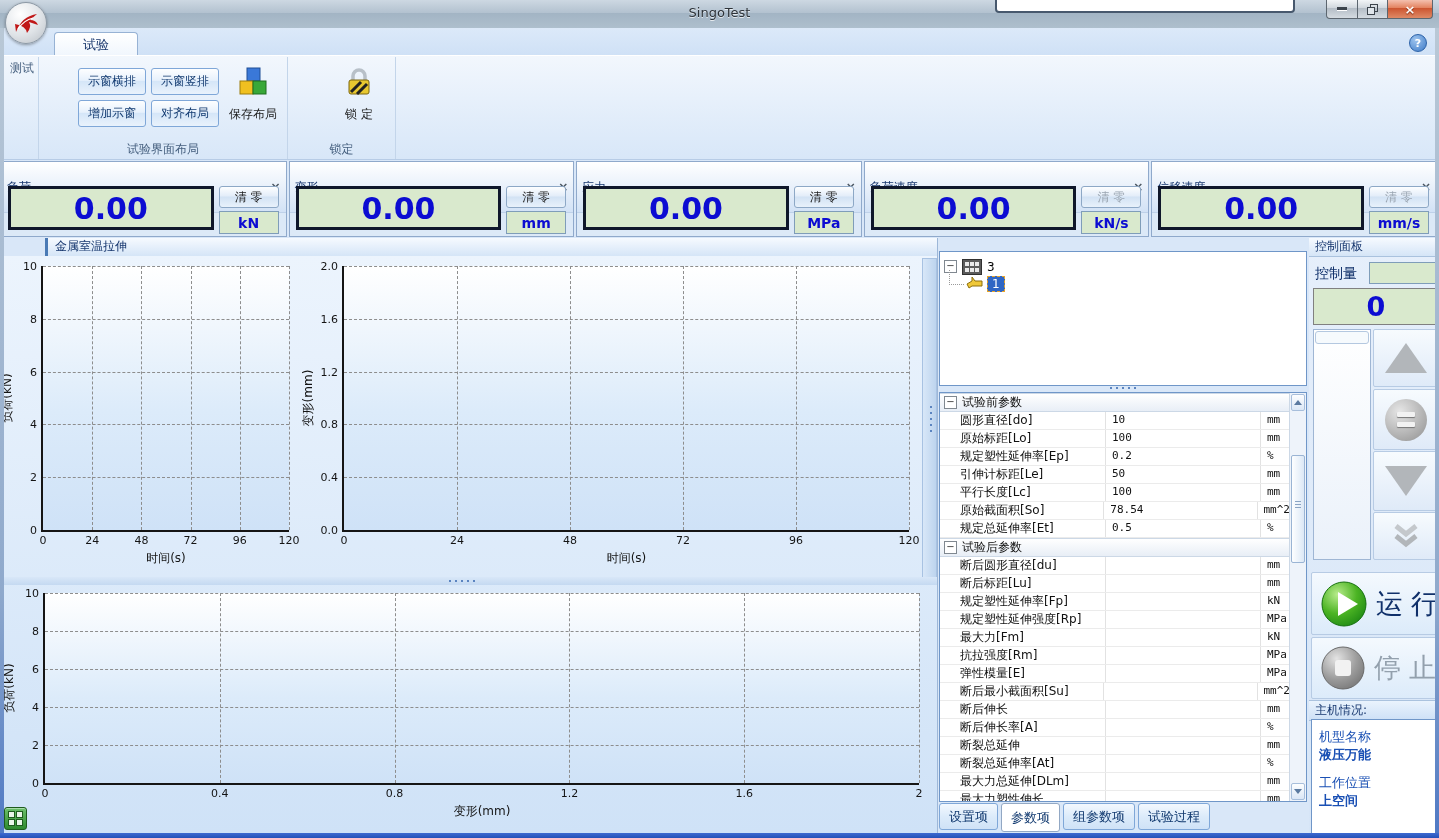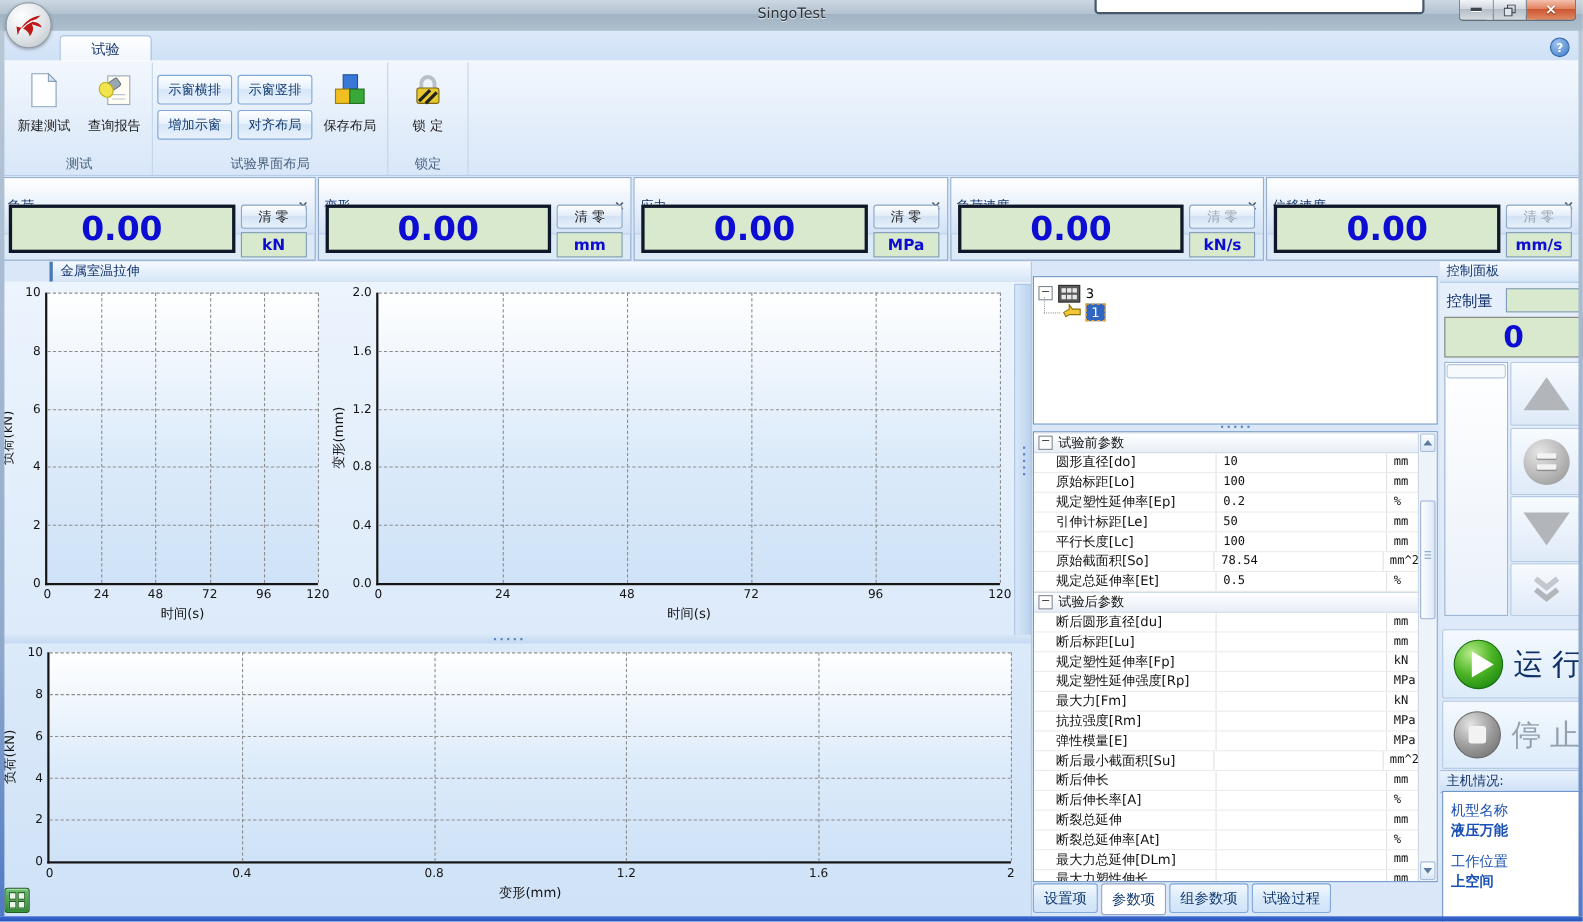--- a/index.html
+++ b/index.html
@@ -35,21 +35,21 @@
   .tabrow{position:absolute;left:4px;right:4px;top:28px;height:27px;background:linear-gradient(#dce9f9,#cfe1f6);}
   .ribbon-tab{position:absolute;left:50px;top:4px;height:23px;padding:0 28px;border:1px solid #97b2d4;border-bottom:none;
     border-radius:4px 4px 0 0;background:linear-gradient(#ffffff,#f0f6fd);display:flex;align-items:center;
     font-size:13px;color:#17356b;}
   .help-btn{position:absolute;right:8px;top:6px;width:16px;height:16px;border-radius:50%;
     background:radial-gradient(circle at 35% 30%,#9ec4ee,#3f7cc8);border:1px solid #2c62a8;color:#fff;
     font-size:11px;font-weight:bold;display:flex;align-items:center;justify-content:center;}
   .ribbon{position:absolute;left:4px;right:4px;top:55px;height:102px;background:linear-gradient(#f2f7fd,#e2edfa 60%,#d8e7f8);
     border-top:1px solid #fff;border-bottom:1px solid #b7cce6;display:flex;padding:1px 2px 0 2px;}
   .rgroup{display:flex;flex-direction:column;border-right:1px solid #c3d5ea;padding:2px 4px 0 4px;}
-  .rg-body{flex:1;display:flex;align-items:flex-start;gap:4px;}
+  .rg-body{flex:1;display:flex;align-items:flex-start;gap:4px;margin-left:35px;}
   .rg-label{height:19px;text-align:center;font-size:12px;color:#46607f;line-height:18px;}
   .rbtn{width:60px;height:76px;display:flex;flex-direction:column;align-items:center;justify-content:flex-start;
     padding-top:5px;border-radius:3px;}
   .rbtn .ricon{height:36px;display:flex;align-items:center;justify-content:center;}
   .rbtn .rtext{font-size:12px;color:#1c1c1c;margin-top:6px;white-space:nowrap;}
   .rbtn.disabled .rtext{color:#9ba6b2;}
   .smallgrid{display:grid;grid-template-columns:68px 68px;grid-auto-rows:27px;gap:5px;margin-top:9px;}
   .sbtn{border:1px solid #7fa7d8;border-radius:3px;background:linear-gradient(#fdfeff,#e7f1fc 45%,#d5e6f8 50%,#e9f2fc);
     font-size:12px;color:#123a70;display:flex;align-items:center;justify-content:center;white-space:nowrap;}
 
@@ -205,45 +205,20 @@
     </svg>
   </div>
 
   <div class="tabrow">
     <div class="ribbon-tab">试验</div>
     <div class="help-btn">?</div>
   </div>
 
   <div class="ribbon">
     <div class="rgroup">
-      <div class="rg-body">
-        <div class="rbtn">
-          <div class="ricon">
-            <svg width="28" height="32">
-                <path d="M3 1 h15 l7 7 v23 h-22 z" fill="#fdfeff" stroke="#8aa0b8"></path>
-                <path d="M18 1 l7 7 h-7 z" fill="#d8e4f0" stroke="#8aa0b8"></path>
-              </svg>
-          </div>
-          <div class="rtext">新建测试</div>
-        </div>
-        <div class="rbtn">
-          <div class="ricon">
-            <svg width="34" height="32">
-              <rect x="11" y="3" width="20" height="26" fill="#fffdf4" stroke="#98a8b8"></rect>
-              <line x1="15" y1="20" x2="27" y2="20" stroke="#b8c4d0"></line>
-                <line x1="15" y1="24" x2="27" y2="24" stroke="#b8c4d0"></line>
-              <g transform="rotate(-35 12 14)">
-                  <rect x="10" y="10" width="13" height="8" rx="2" fill="#9aa6b2" stroke="#707a84"></rect>
-                  <ellipse cx="9" cy="14" rx="6" ry="7" fill="#f2e44c" stroke="#bfae1e"></ellipse>
-                </g>
-            </svg>
-          </div>
-          <div class="rtext">查询报告</div>
-        </div>
-      </div>
       <div class="rg-label">测试</div>
     </div>
 
 
     <div class="rgroup">
       <div class="rg-body">
         <div class="smallgrid">
           <div class="sbtn">示窗横排</div>
           <div class="sbtn">示窗竖排</div>
           <div class="sbtn">增加示窗</div>

